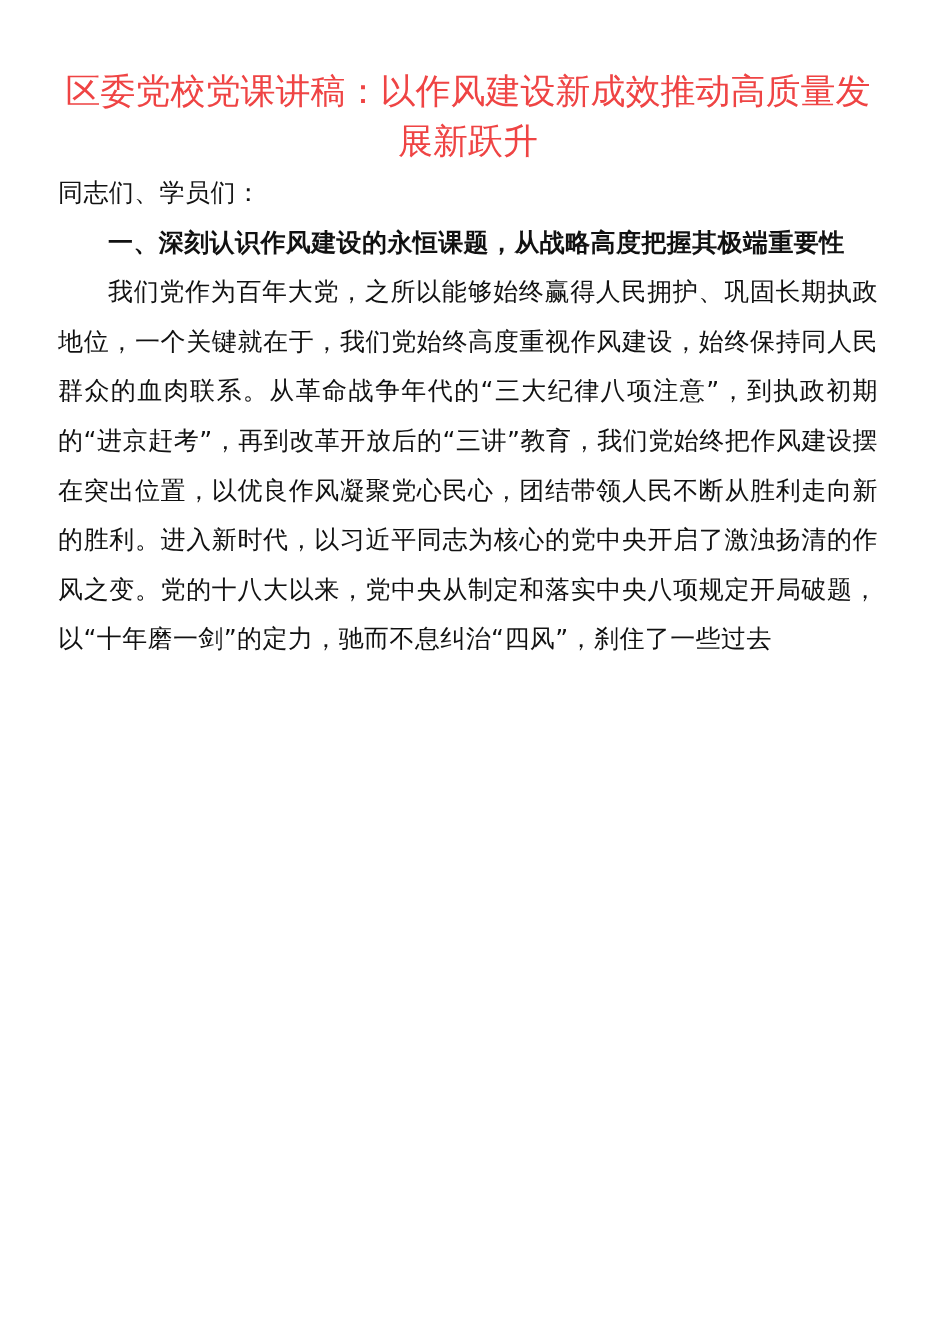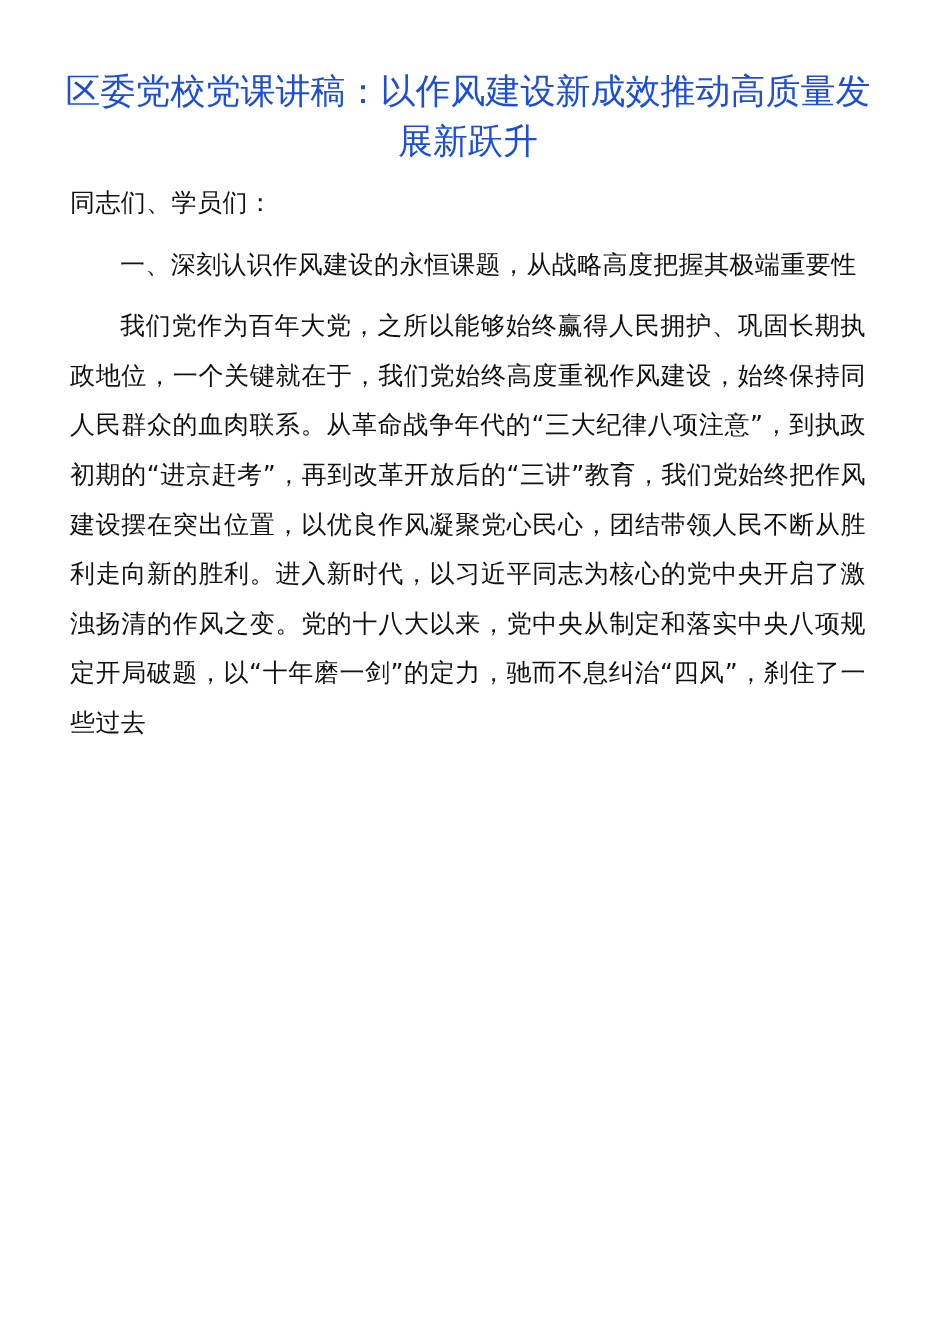--- a/index.html
+++ b/index.html
@@ -21,36 +21,37 @@
       top: 66px;
       width: 820px;
     }
     .doc-title {
       font-size: 35px;
       line-height: 50px;
       text-align: center;
       margin: 0 0 2px 0;
       font-weight: normal;
       letter-spacing: 0px;
-      color: #1d4ed8;
+      color: #ef4444;
     }
     .para {
       font-size: 25px;
       line-height: 49.6px;
-      margin: 12px;
+      margin: 0;
       text-align: justify;
       text-justify: inter-character;
       letter-spacing: 0.4px;
       word-break: break-all;
     }
     .para.indent {
       text-indent: 50px;
     }
     .para.heading {
       text-indent: 50px;
+      font-weight: bold;
     }
   </style>
 </head>
 <body>
 
 <div class="page">
   <h1 class="doc-title">区委党校党课讲稿：以作风建设新成效推动高质量发展新跃升</h1>
   <p class="para">同志们、学员们：</p>
   <p class="para heading">一、深刻认识作风建设的永恒课题，从战略高度把握其极端重要性</p>
   <p class="para indent">我们党作为百年大党，之所以能够始终赢得人民拥护、巩固长期执政地位，一个关键就在于，我们党始终高度重视作风建设，始终保持同人民群众的血肉联系。从革命战争年代的“三大纪律八项注意”，到执政初期的“进京赶考”，再到改革开放后的“三讲”教育，我们党始终把作风建设摆在突出位置，以优良作风凝聚党心民心，团结带领人民不断从胜利走向新的胜利。进入新时代，以习近平同志为核心的党中央开启了激浊扬清的作风之变。党的十八大以来，党中央从制定和落实中央八项规定开局破题，以“十年磨一剑”的定力，驰而不息纠治“四风”，刹住了一些过去</p>

